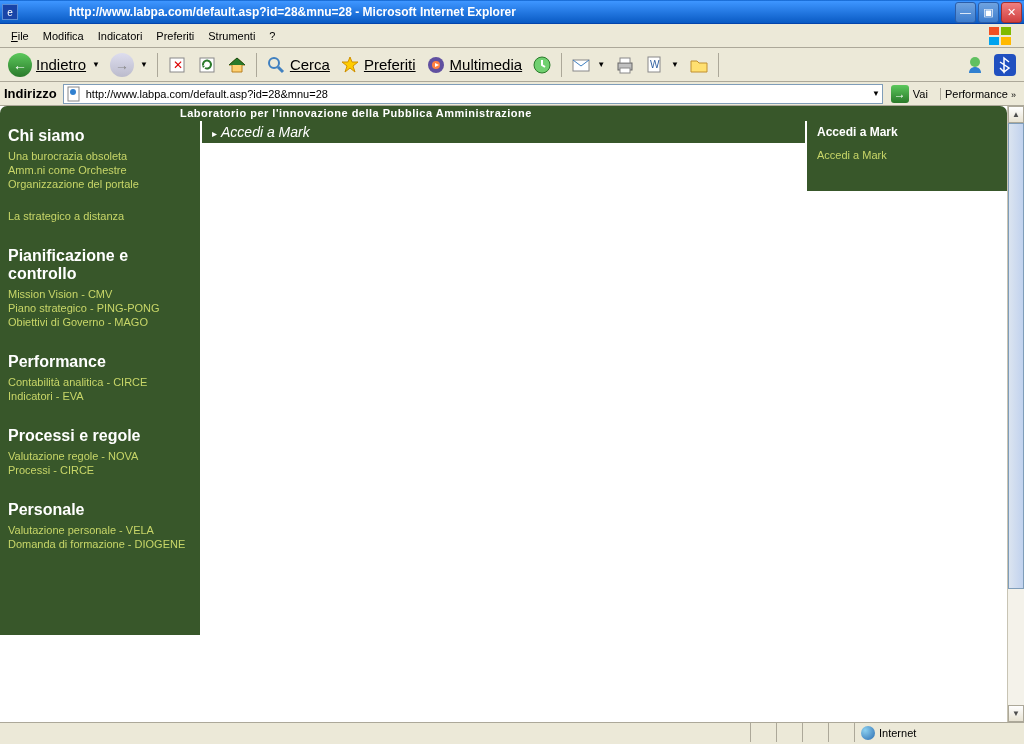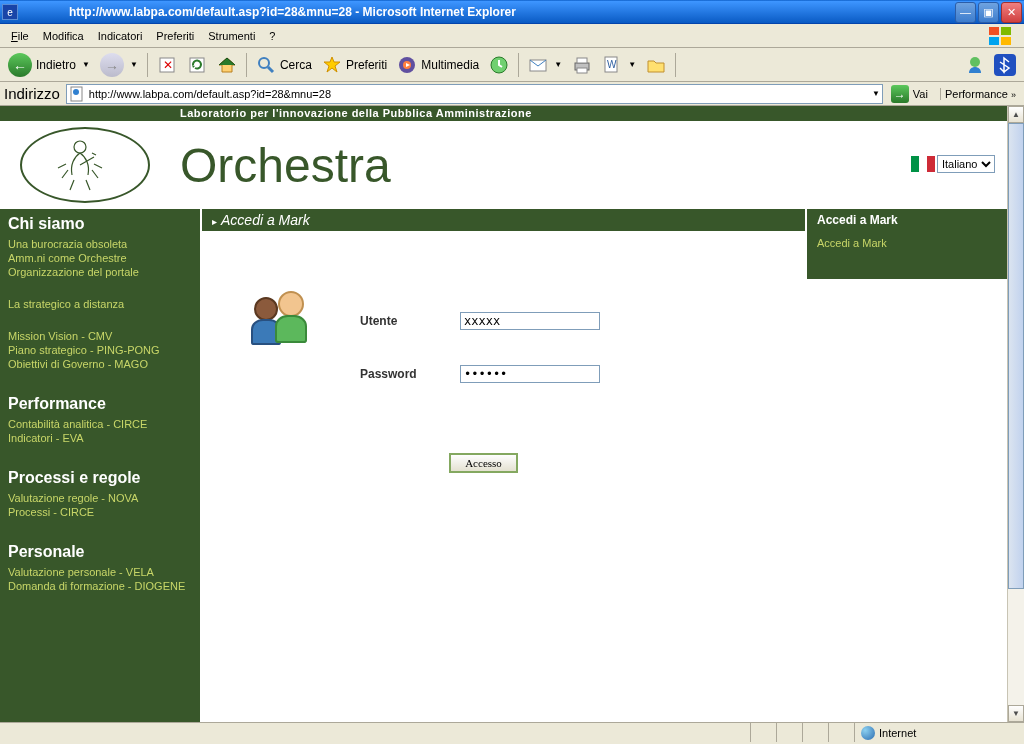--- a/index.html
+++ b/index.html
@@ -21,40 +21,40 @@
 .win-flag { width: 38px; height: 20px; display: flex; align-items: center; justify-content: center; }
 
 
 .toolbar { height: 34px; background: #ece9d8; display: flex; align-items: center; padding: 2px 4px; border-bottom: 1px solid #aca899; gap: 2px; }
 .tb-btn { display: flex; align-items: center; padding: 2px 4px; gap: 4px; border-radius: 3px; cursor: pointer; }
 .tb-sep { width: 1px; height: 24px; background: #aca899; margin: 0 3px; }
 .tb-icon { width: 24px; height: 24px; border-radius: 12px; display: flex; align-items: center; justify-content: center; font-size: 14px; }
 .tb-icon.back { background: linear-gradient(#5cc85c,#2a7a2a); color: white; }
 .tb-icon.fwd-dis { background: linear-gradient(#dde,#bbc); color: #888; }
 .tb-icon.plain { border-radius: 0; width: 20px; height: 20px; }
-.tb-label { font-size: 12px; }
+.tb-label { font-size: 15px; text-decoration: underline; }
 .tb-dropdown { font-size: 8px; padding-left: 2px; }
 
 
 .addressbar { height: 24px; background: #ece9d8; display: flex; align-items: center; padding: 2px 4px; border-bottom: 1px solid #aca899; gap: 4px; }
-.addr-label { font-size: 15px; padding-right: 2px;}
+.addr-label { font-size: 13px; padding-right: 2px; font-weight: bold;}
 .addr-input { flex: 1; height: 20px; border: 1px solid #7f9db9; background: white; display: flex; align-items: center; padding: 0 2px; }
 .addr-input-icon { width: 16px; height: 16px; margin-right: 4px; }
 .addr-input-text { flex: 1; font-size: 11px; border: none; outline: none; }
 .addr-go { display: flex; align-items: center; gap: 4px; padding: 0 4px; cursor: pointer; }
 .go-icon { width: 18px; height: 18px; background: linear-gradient(#5cc85c,#2a7a2a); border-radius: 3px; color: white; display: flex; align-items: center; justify-content: center; font-size: 12px; }
 .addr-links { padding: 0 4px; border-left: 1px solid #aca899; margin-left: 4px; }
 
 
 .viewport { height: 616px; background: white; position: relative; display: flex; }
 .scroll-vert { width: 17px; background: #ece9d8; border-left: 1px solid #c8c4b4; display: flex; flex-direction: column; }
 .scroll-btn { height: 17px; background: linear-gradient(#fefefe,#e8e3d3); border: 1px solid #aca899; display: flex; align-items: center; justify-content: center; font-size: 8px; color: #4d4d4d; }
 .scroll-track { flex: 1; background: #f4f2ea; }
 .scroll-thumb { background: linear-gradient(90deg,#dbe4f0,#c1d2ee); border: 1px solid #7f9db9; height: 80%; margin: 0; }
-.page { flex: 1; overflow: hidden; }
+.page { flex: 1; overflow: hidden; border-radius: 7px; }
 
 
 .page-header-bar { height: 15px; background: #38572a; color: white; font-size: 11px; font-weight: bold; padding-left: 180px; padding-top:1px; letter-spacing: 0.5px; }
 .banner { height: 88px; background: white; display: flex; align-items: center; padding: 0 20px; position: relative; }
 .logo-oval { width: 130px; height: 76px; border: 2px solid #38572a; border-radius: 50%; display: flex; align-items: center; justify-content: center; }
 .logo-oval svg { width: 70px; height: 60px; }
 .brand-name { font-size: 48px; color: #38572a; margin-left: 30px; font-family: Verdana, sans-serif; }
 .lang-widget { position: absolute; right: 12px; top: 34px; display: flex; align-items: center; gap: 2px; }
 .flag-it { width: 24px; height: 16px; display: flex; }
 .flag-it div { width: 8px; height: 16px; }
@@ -263,95 +263,51 @@
   <div class="addr-go">
     <div class="go-icon">→</div>
     <span>Vai</span>
   </div>
   <div class="addr-links"><span>Performance</span> <span style="font-size:9px">»</span></div>
 </div>
 
 <div class="viewport">
   <div class="page">
     <div class="page-header-bar">Laboratorio per l'innovazione della Pubblica Amministrazione</div>
-    <div class="banner">
-      <div class="logo-oval">
-        <svg viewBox="0 0 70 60">
-            <g stroke="#38572a" fill="none" stroke-width="1.2">
-              <circle cx="30" cy="12" r="6"></circle>
-              <path d="M30 18c-6 4-10 12-8 22 M30 18c6 4 10 12 8 22 M18 35l-6 8m4-14l-8 4 M42 35l6 8m-4-14l8 4 M24 45l-4 10 M36 45l4 10 M30 30l14-8m-2-4l4 2"></path>
-            </g>
-          </svg>
-      </div>
-      <div class="brand-name">Orchestra</div>
-      <div class="lang-widget">
-        <div class="flag-it">
-            <div style="background:#009246"></div>
-            <div style="background:#fff"></div>
-            <div style="background:#ce2b37"></div>
-          </div>
-        <select class="lang-select"><option>Italiano</option></select>
-      </div>
-    </div>
     <div class="page-body">
 
       <div class="left-nav" id="leftnav">
           <div class="nav-heading">Chi siamo</div>
           <a class="nav-link">Una burocrazia obsoleta</a>
           <a class="nav-link">Amm.ni come Orchestre</a>
           <a class="nav-link">Organizzazione del portale</a>
           <div class="nav-spacer"></div>
           <a class="nav-link">La strategico a distanza</a>
           <div class="nav-spacer"></div>
+          <div class="nav-heading">Pianificazione e controllo</div>
           <a class="nav-link">Mission Vision - CMV</a>
           <a class="nav-link">Piano strategico - PING-PONG</a>
           <a class="nav-link">Obiettivi di Governo - MAGO</a>
           <div class="nav-spacer"></div>
           <div class="nav-heading">Performance</div>
           <a class="nav-link">Contabilità analitica - CIRCE</a>
           <a class="nav-link">Indicatori - EVA</a>
           <div class="nav-spacer"></div>
           <div class="nav-heading">Processi e regole</div>
           <a class="nav-link">Valutazione regole - NOVA</a>
           <a class="nav-link">Processi - CIRCE</a>
           <div class="nav-spacer"></div>
           <div class="nav-heading">Personale</div>
           <a class="nav-link">Valutazione personale - VELA</a>
           <a class="nav-link">Domanda di formazione - DIOGENE</a>
           <div class="nav-spacer"></div>
         </div>
 
       <div class="center-col">
         <div class="center-hdr">Accedi a Mark</div>
-        <div class="login-area">
-          <div class="login-row">
-            <div class="login-icon-cell" rowspan="2">
-              <div class="people-icon">
-                <div class="person" style="left:4px;top:6px;z-index:1">
-                    <div class="head" style="width:24px;height:24px;background:#8b5a3c;border:2px solid #5a3820"></div>
-                    <div class="body" style="width:30px;height:26px;background:#3b7ab8;border:2px solid #285080;margin-top:-2px;margin-left:-3px"></div>
-                  </div>
-                <div class="person" style="left:28px;top:0;z-index:2">
-                    <div class="head" style="width:26px;height:26px;background:#f2c58f;border:2px solid #c09050"></div>
-                    <div class="body" style="width:32px;height:28px;background:#5cb85c;border:2px solid #3a8a3a;margin-top:-2px;margin-left:-3px"></div>
-                  </div>
-              </div>
-            </div>
-            <div class="login-label">Utente</div>
-            <input class="login-input" value="xxxxx" style="">
-          </div>
-          <div class="login-row">
-            <div class="login-icon-cell"></div>
-            <div class="login-label">Password</div>
-            <input class="login-input" type="text" value="••••••" style="">
-          </div>
-          <div class="login-btn-row">
-            <button class="login-btn">Accesso</button>
-          </div>
-        </div>
       </div>
 
       <div class="right-col">
         <div class="right-hdr">Accedi a Mark</div>
         <div class="right-box">
           <span class="right-link">Accedi a Mark</span>
         </div>
       </div>
     </div>
   </div>

